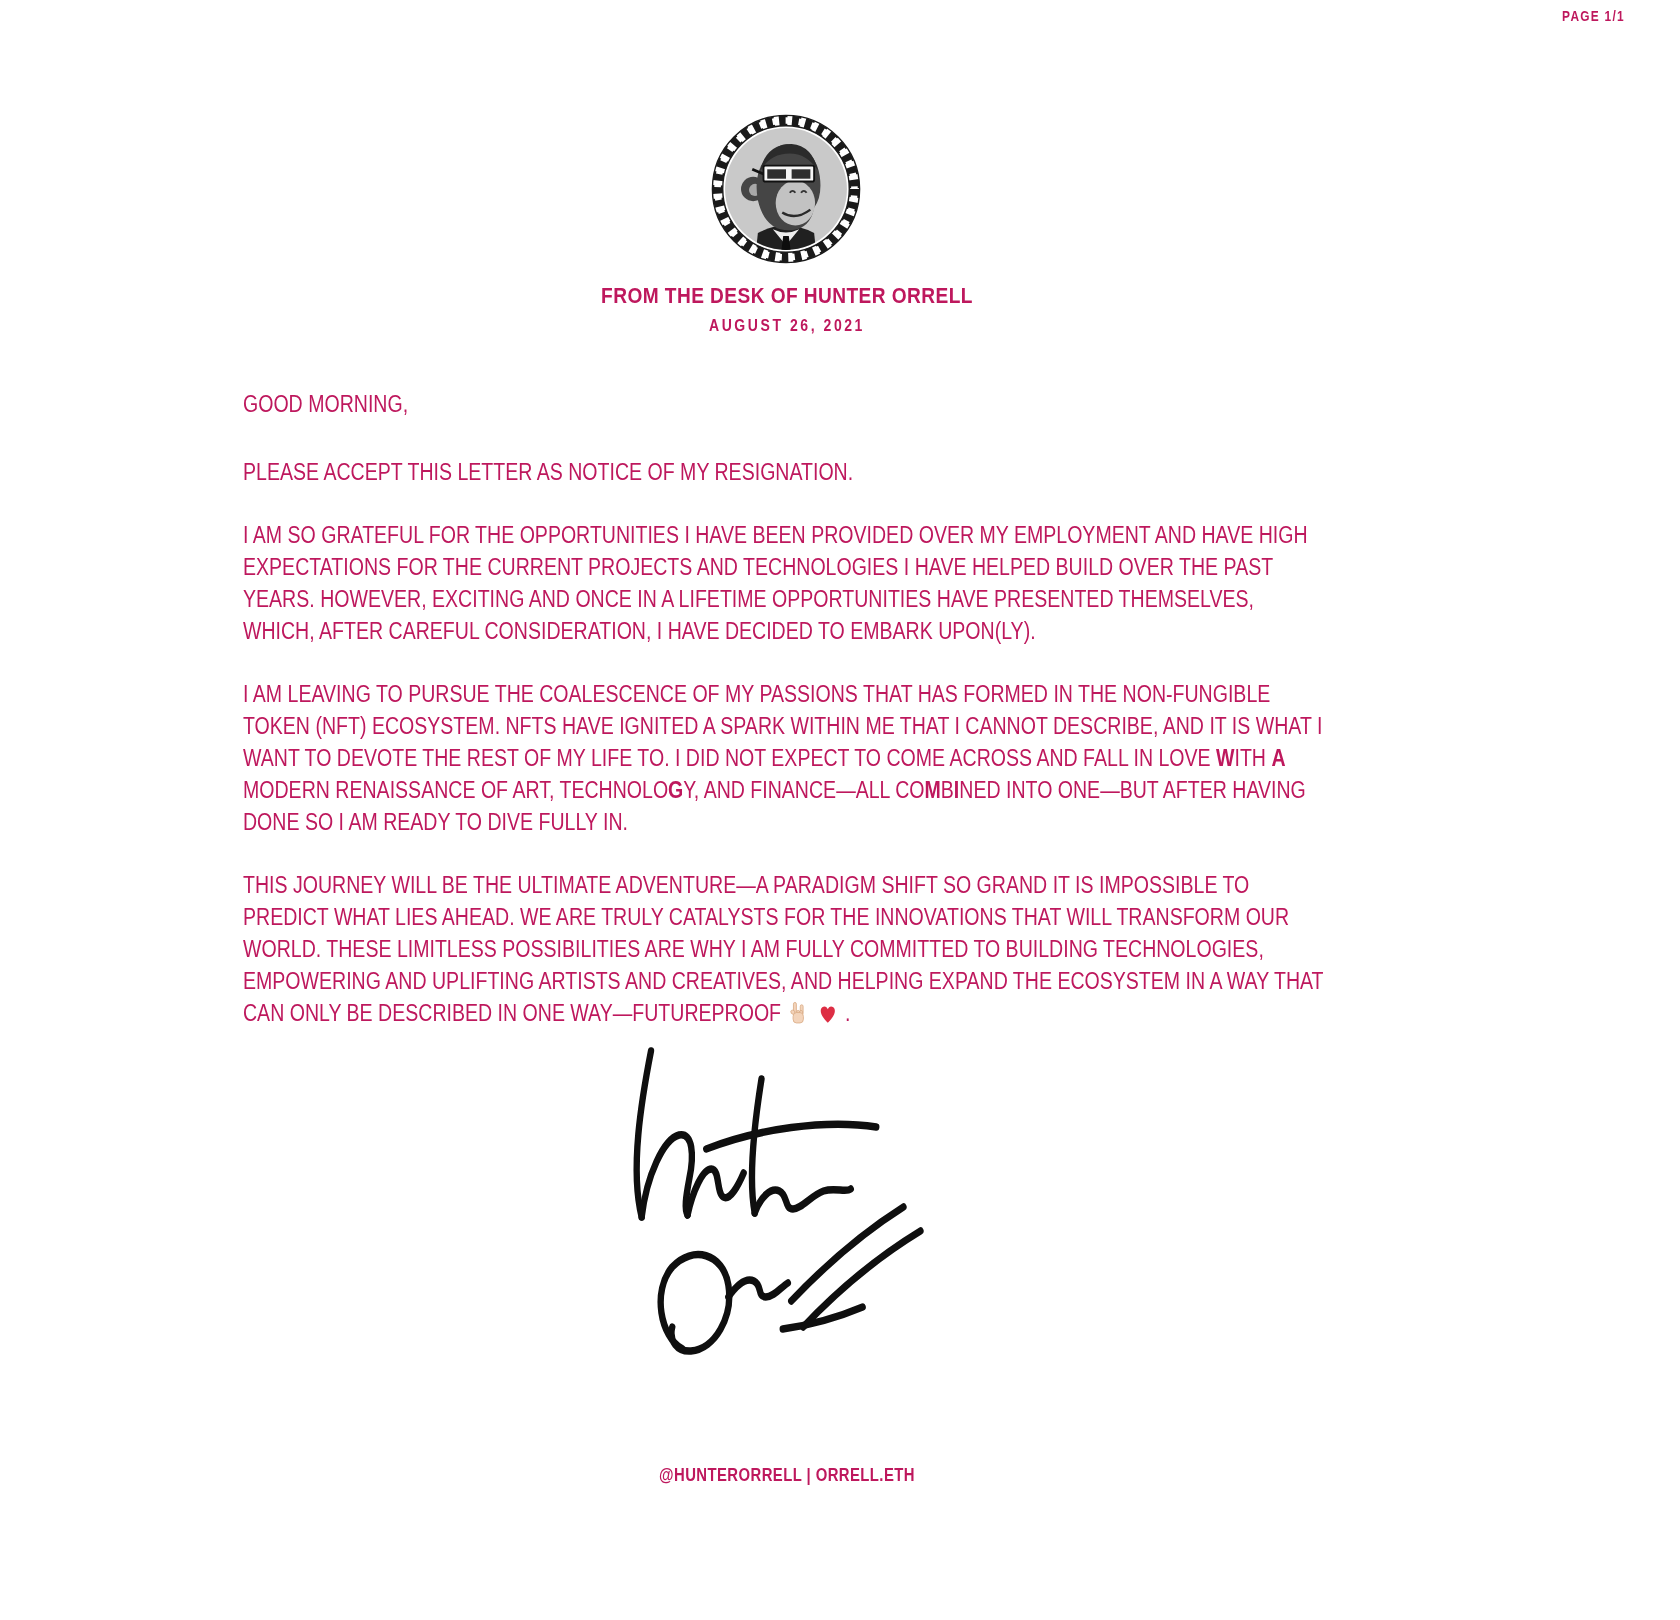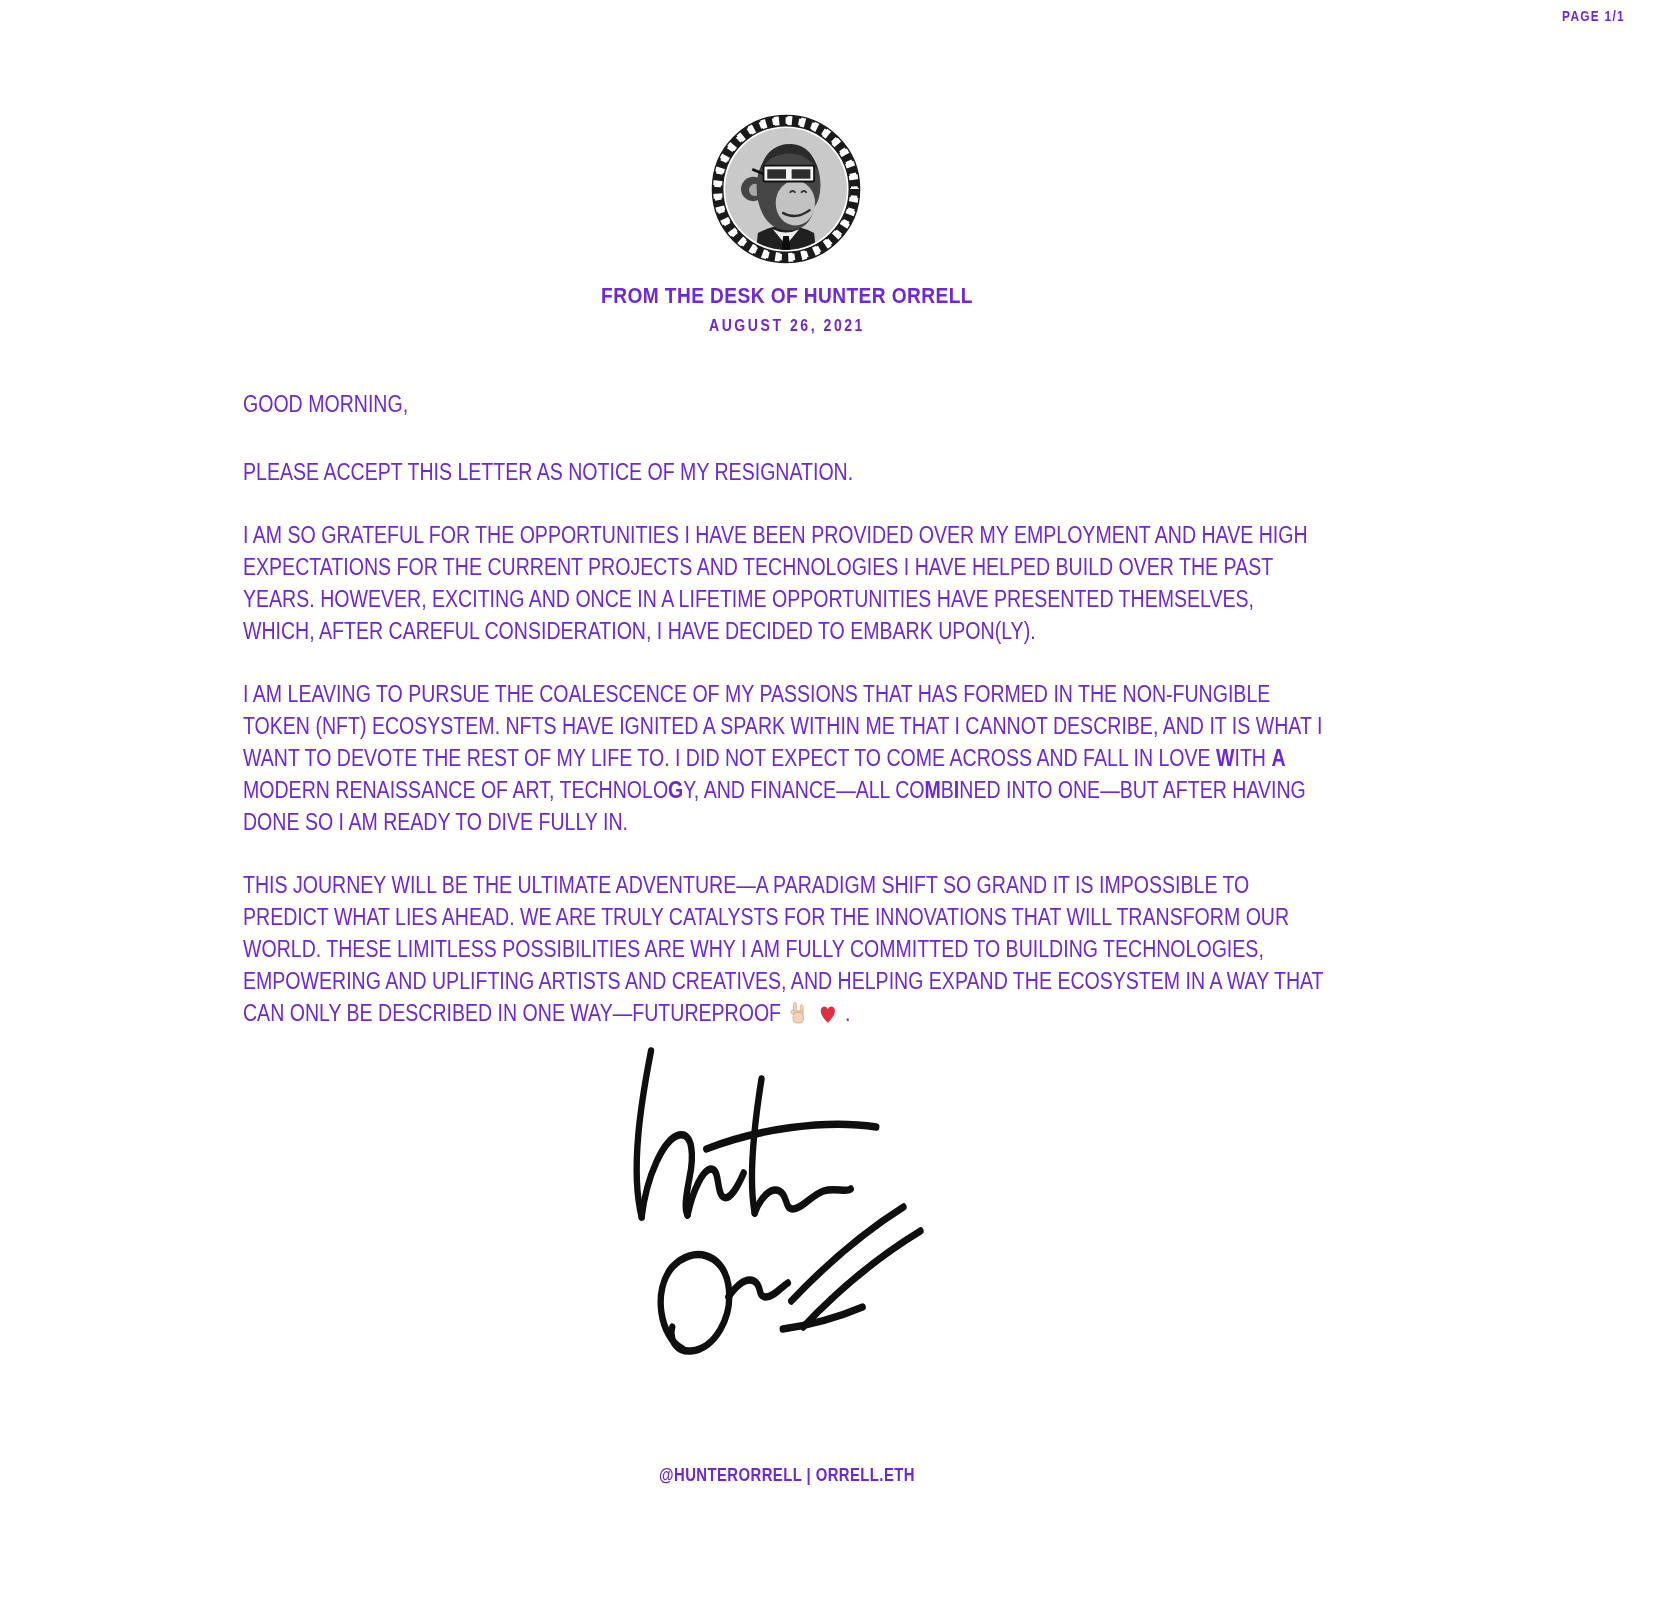--- a/index.html
+++ b/index.html
@@ -1,18 +1,18 @@
 <!DOCTYPE html>
 <html><head>
 <meta charset="utf-8">
 <style>
   html,body{margin:0;padding:0;background:#fff;}
   .page{
     position:relative;width:1680px;height:1620px;background:#ffffff;
-    font-family:"Liberation Sans",sans-serif;color:#6d28d9;overflow:hidden;
+    font-family:"Liberation Sans",sans-serif;color:#be185d;overflow:hidden;
   }
   .page-indicator{
     position:absolute;top:8px;right:55px;font-size:14px;font-weight:bold;
     letter-spacing:1.5px;transform:scaleX(.85);transform-origin:right top;white-space:nowrap;
   }
   .logo-wrap{position:absolute;left:711px;top:114px;width:150px;height:150px;}
   .column{
     position:absolute;left:243px;top:0;width:1280px;
     transform:scaleX(.85);transform-origin:left top;
   }

